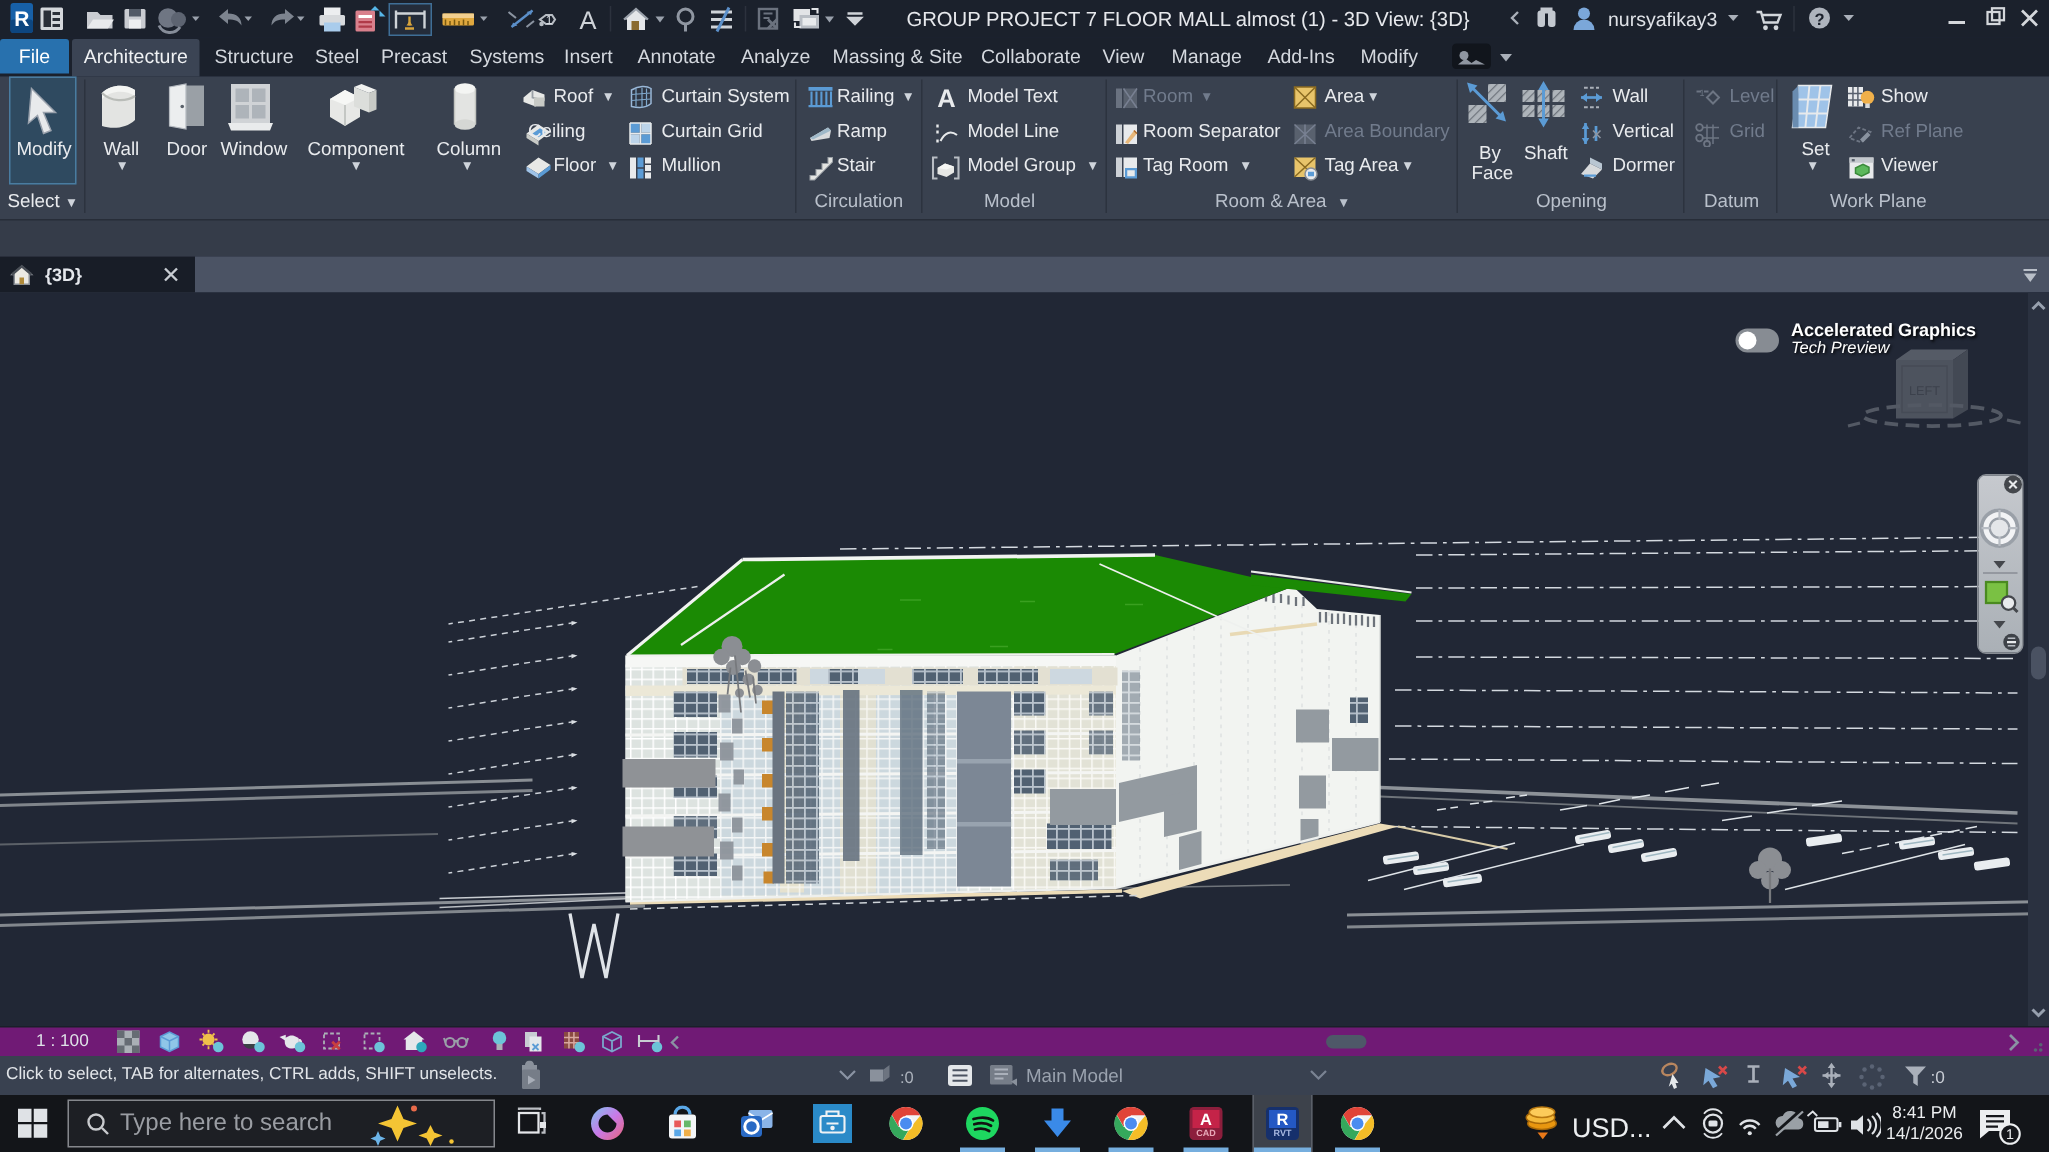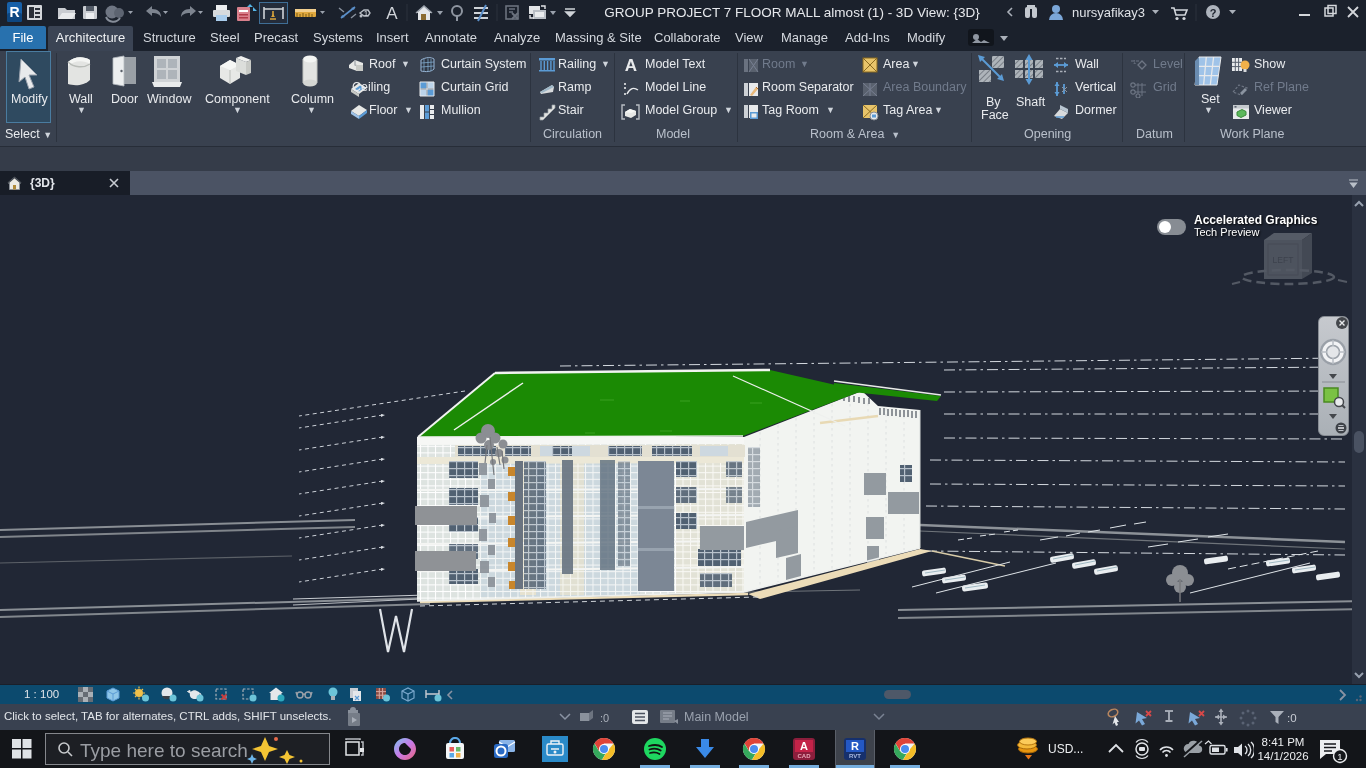--- a/index.html
+++ b/index.html
@@ -698,21 +698,21 @@
 
  <rect x="1352" y="0" width="14" height="489" fill="#2a3140"></rect>
  <path d="M1355 11 l4 -4 4 4" stroke="#97a0ae" stroke-width="2" fill="none"></path>
  <rect x="1354" y="236" width="10" height="22" rx="5" fill="#4a5262"></rect>
  <path d="M1355 478 l4 4 4 -4" stroke="#97a0ae" stroke-width="2" fill="none"></path>
 </svg>
 
  <div class="abs" style="left:1157px;top:24px;width:29px;height:16px;background:#878c93;border-radius:8px;"></div>
  <div class="abs" style="left:1159px;top:26px;width:12px;height:12px;background:#ffffff;border-radius:50%;"></div>
  <div class="abs" style="left:1194px;top:18px;font-size:12px;font-weight:bold;color:#fff;text-shadow:1px 1px 2px #000;">Accelerated Graphics</div>
- <div class="abs" style="left:1194px;top:31px;font-size:11px;color:#fff;text-shadow:1px 1px 2px #000;">Tech Preview</div>
+ <div class="abs" style="left:1194px;top:31px;font-size:11px;font-style:italic;color:#fff;text-shadow:1px 1px 2px #000;">Tech Preview</div>
 
  <div class="abs" style="left:1318px;top:121px;width:31px;height:120px;background:linear-gradient(#c6c9ce,#aab0b6);border-radius:6px;border:1px solid #888d94;"></div>
  <svg class="abs" style="left:1318px;top:121px" width="31" height="120">
   <circle cx="24" cy="7" r="6" fill="#44474c"></circle>
   <path d="M21.5 4.5 l5 5 m0 -5 l-5 5" stroke="#e8eaec" stroke-width="1.4"></path>
   <circle cx="15" cy="36" r="13" fill="#f2f3f5"></circle>
   <circle cx="15" cy="36" r="12" fill="none" stroke="#9aa0a8" stroke-width="2.5"></circle>
   <circle cx="15" cy="36" r="6.5" fill="#e4e6e9" stroke="#9aa0a8" stroke-width="1.5"></circle>
   <path d="M15 24 L15 30 M15 42 L15 48 M3 36 L9 36 M21 36 L27 36" stroke="#b8bdc4" stroke-width="1.5"></path>
   <path d="M11 58 l8 0 -4 5 z" fill="#44474c"></path>
@@ -720,21 +720,21 @@
   <rect x="6" y="72" width="14" height="14" fill="#7ac143" stroke="#4a8a20" stroke-width="1.5"></rect>
   <circle cx="21" cy="86" r="4.5" fill="#e8eaec" stroke="#44474c" stroke-width="1.5"></circle>
   <path d="M24 89 l3 3" stroke="#44474c" stroke-width="2"></path>
   <path d="M11 98 l8 0 -4 5 z" fill="#44474c"></path>
   <circle cx="23" cy="112" r="5.5" fill="#3e4248"></circle>
   <path d="M20 112 l6 0" stroke="#e8eaec" stroke-width="1.5"></path>
   <path d="M20.5 109.5 l5 0 m-5 5 l5 0" stroke="#b8bdc4" stroke-width="1"></path>
  </svg>
 </div>
 
-<div class="abs" id="vcb" style="left:0;top:684px;width:1366px;height:20px;background:#0c4a6e;border-top:1px solid #1a1f29;">
+<div class="abs" id="vcb" style="left:0;top:684px;width:1366px;height:20px;background:#701a75;border-top:1px solid #1a1f29;">
  <div class="abs" style="left:24px;top:3px;font-size:11.5px;color:#dfe3e8;">1 : 100</div>
  <svg class="abs" style="left:78px;top:1px" width="390" height="18">
 
   <g transform="translate(0,0)">
    <rect x="0" y="1" width="15" height="15" fill="#aab0b6"></rect>
    <rect x="0" y="1" width="5" height="5" fill="#666c74"></rect>
           <rect x="10" y="1" width="5" height="5" fill="#666c74"></rect>
    <rect x="5" y="6" width="5" height="5" fill="#666c74"></rect>
           <rect x="0" y="11" width="5" height="5" fill="#666c74"></rect>
    <rect x="10" y="11" width="5" height="5" fill="#666c74"></rect>
@@ -892,21 +892,21 @@
         <rect x="10.5" y="0" width="9" height="9" fill="#dfe2e6"></rect>
   <rect x="0" y="10.5" width="9" height="9" fill="#dfe2e6"></rect>
         <rect x="10.5" y="10.5" width="9" height="9" fill="#dfe2e6"></rect>
  </svg>
  
  <div class="abs" style="left:45px;top:3px;width:285px;height:32px;background:#1d1f24;border:1px solid #85878c;"></div>
  <svg class="abs" style="left:57px;top:11px" width="18" height="18">
   <circle cx="7" cy="7" r="5" fill="none" stroke="#c8cacd" stroke-width="1.6"></circle>
   <path d="M11 11 l4 4" stroke="#c8cacd" stroke-width="1.6"></path>
  </svg>
- <div class="abs" style="left:80px;top:10px;font-size:19px;color:#9a9da3;">Type here to search</div>
+ <div class="abs" style="left:80px;top:10px;font-size:16px;color:#9a9da3;">Type here to search</div>
  <svg class="abs" style="left:245px;top:4px" width="80" height="30">
   <path d="M20 3 L24 12 L33 15 L24 18 L20 27 L16 18 L7 15 L16 12 Z" fill="#f4c434"></path>
   <path d="M42 16 L44.5 21 L50 23 L44.5 25 L42 30 L39.5 25 L34 23 L39.5 21 Z" fill="#f4c434"></path>
   <circle cx="31" cy="5" r="2" fill="#e86a4a"></circle>
   <path d="M7 24 L8.5 27.5 L12 29 L8.5 30.5 L7 34 L5.5 30.5 L2 29 L5.5 27.5 Z" fill="#6cb4e8" transform="translate(0,-4)"></path>
   <circle cx="56" cy="27" r="1.5" fill="#f4c434"></circle>
  </svg>
  
  <svg class="abs" style="left:342px;top:8px" width="24" height="22">
   <rect x="4" y="4" width="13" height="13" fill="none" stroke="#e4e6e9" stroke-width="1.5"></rect>
@@ -1004,21 +1004,21 @@
  <div class="abs" style="left:789px;top:35px;width:30px;height:3px;background:#76aede;"></div>
  <div class="abs" style="left:836px;top:35px;width:38px;height:3px;background:#76aede;"></div>
  <div class="abs" style="left:890px;top:35px;width:30px;height:3px;background:#76aede;"></div>
  
  <svg class="abs" style="left:1014px;top:6px" width="30" height="28">
   <ellipse cx="14" cy="13" rx="9.5" ry="4" fill="#e8960f" stroke="#a86808" stroke-width="1"></ellipse>
   <ellipse cx="13" cy="9" rx="9.5" ry="4" fill="#f4b93a" stroke="#a86808" stroke-width="1"></ellipse>
   <ellipse cx="14" cy="5.5" rx="8.5" ry="3.5" fill="#fccb5a" stroke="#b87810" stroke-width="1"></ellipse>
   <path d="M11 19 l7 0 -3.5 4.5 z" fill="#e87818"></path>
  </svg>
- <div class="abs" style="left:1048px;top:12px;font-size:12px;color:#eceef0;">USD...</div>
+ <div class="abs" style="left:1048px;top:12px;font-size:18px;color:#eceef0;">USD...</div>
  <svg class="abs" style="left:1106px;top:8px" width="148" height="24">
   <path d="M3 14 l7 -7 7 7" stroke="#dfe2e6" stroke-width="1.8" fill="none"></path>
   <circle cx="36" cy="11" r="6" fill="none" stroke="#dfe2e6" stroke-width="1.5"></circle>
   <rect x="33" y="9" width="6" height="4" rx="1" fill="#dfe2e6"></rect>
   <path d="M30 4.5 a7.5 7.5 0 0 1 12 0 M30 17.5 a7.5 7.5 0 0 0 12 0" stroke="#dfe2e6" stroke-width="1.2" fill="none"></path>
   <g stroke="#dfe2e6" fill="none">
    <path d="M53 14 a8 8 0 0 1 14 0" stroke-width="0"></path>
    <path d="M54 12 a8.5 8.5 0 0 1 13 0" stroke-width="1.6"></path>
    <path d="M56.5 14.5 a5 5 0 0 1 8 0" stroke-width="1.6"></path>
    <circle cx="60.5" cy="17.5" r="1.4" fill="#dfe2e6" stroke="none"></circle>

